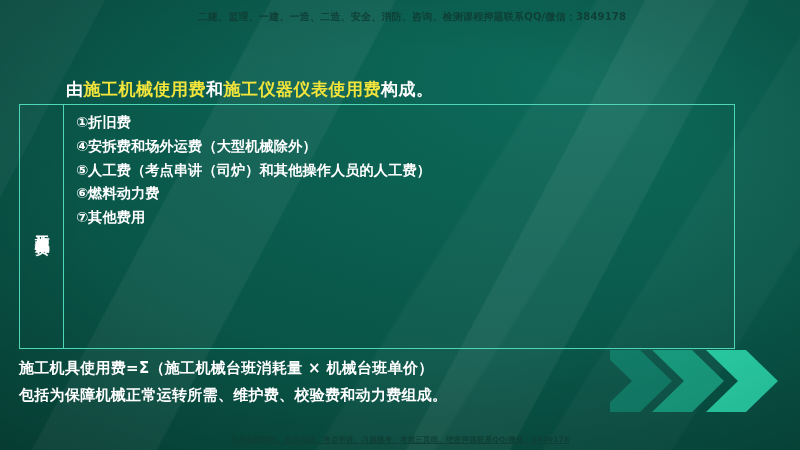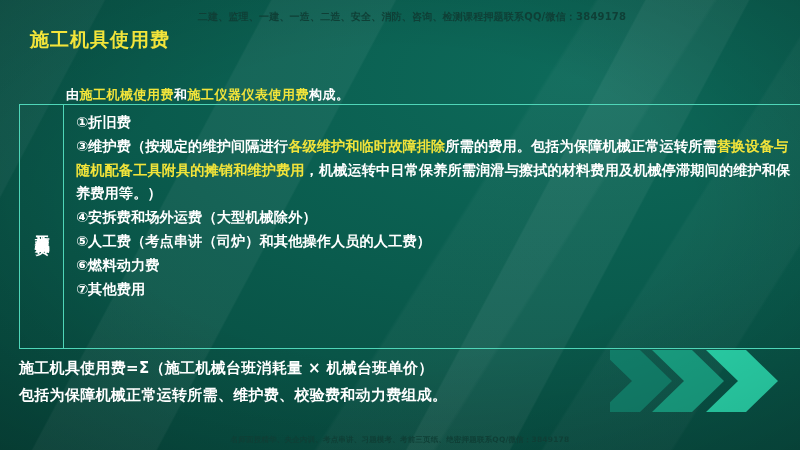--- a/index.html
+++ b/index.html
@@ -52,49 +52,50 @@
     position: absolute;
     bottom: 5px;
     left: 0;
     width: 100%;
     text-align: center;
     font-size: 7.5px;
     letter-spacing: 0.2px;
     color: #0f3f36;
     font-weight: bold;
     white-space: nowrap;
+    text-decoration: underline;
   }
 
   .title {
     position: absolute;
     left: 30px;
     top: 27px;
     font-size: 19px;
     font-weight: bold;
     color: #f2e43a;
     letter-spacing: 1px;
   }
 
   .subtitle {
     position: absolute;
     left: 66px;
-    top: 86px;
-    font-size: 13px;
+    top: 78px;
+    font-size: 17px;
     font-weight: bold;
     color: #ffffff;
     letter-spacing: 0.5px;
     white-space: nowrap;
   }
   .hl { color: #f2e43a; }
 
   .main-box {
     position: absolute;
     left: 19px;
     top: 104px;
-    width: 782px;
+    width: 716px;
     height: 245px;
     border: 1px solid #4fd6b8;
     box-sizing: border-box;
     display: flex;
   }
   .left-label {
     width: 44px;
     flex: 0 0 44px;
     border-right: 1px solid #4fd6b8;
     box-sizing: border-box;
@@ -163,35 +164,31 @@
       <polygon points="-10,0 30,0 62,31 30,62 -10,62 22,31" fill="#12806b"></polygon>
       <polygon points="42,0 82,0 114,31 82,62 42,62 74,31" fill="#19a183"></polygon>
       <polygon points="96,0 136,0 168,31 136,62 96,62 128,31" fill="#2ad5ab"></polygon>
     </svg>
   </div>
 
   <div class="vignette"></div>
 
   <div class="top-banner">二建、监理、一建、一造、二造、安全、消防、咨询、检测课程押题联系QQ/微信：3849178</div>
 
-  <div class="title">施工机具使用费</div>
 
   <div class="subtitle">
     <span>由</span><span class="hl">施工机械使用费</span><span>和</span><span class="hl">施工仪器仪表使用费</span><span>构成。</span>
   </div>
 
   <div class="main-box">
     <div class="left-label">
       <div class="left-label-text">施工机械使用费</div>
     </div>
     <div class="list-area">
       <div class="li">①折旧费</div>
-      <div class="li wrap">
-        <span>③维护费（按规定的维护间隔进行</span><span class="hl">各级维护和临时故障排除</span><span>所需的费用。包括为保障机械正常运转所需</span><span class="hl">替换设备与随机配备工具附具的摊销和维护费用</span><span>，机械运转中日常保养所需润滑与擦拭的材料费用及机械停滞期间的维护和保养费用等。）</span>
-      </div>
       <div class="li">④安拆费和场外运费（大型机械除外）</div>
       <div class="li">⑤人工费（考点串讲（司炉）和其他操作人员的人工费）</div>
       <div class="li">⑥燃料动力费</div>
       <div class="li">⑦其他费用</div>
     </div>
   </div>
 
   <div class="formula-box">
     <div class="formula-line">施工机具使用费=Σ（施工机械台班消耗量 × 机械台班单价）</div>
     <div class="formula-line">包括为保障机械正常运转所需、维护费、校验费和动力费组成。</div>

